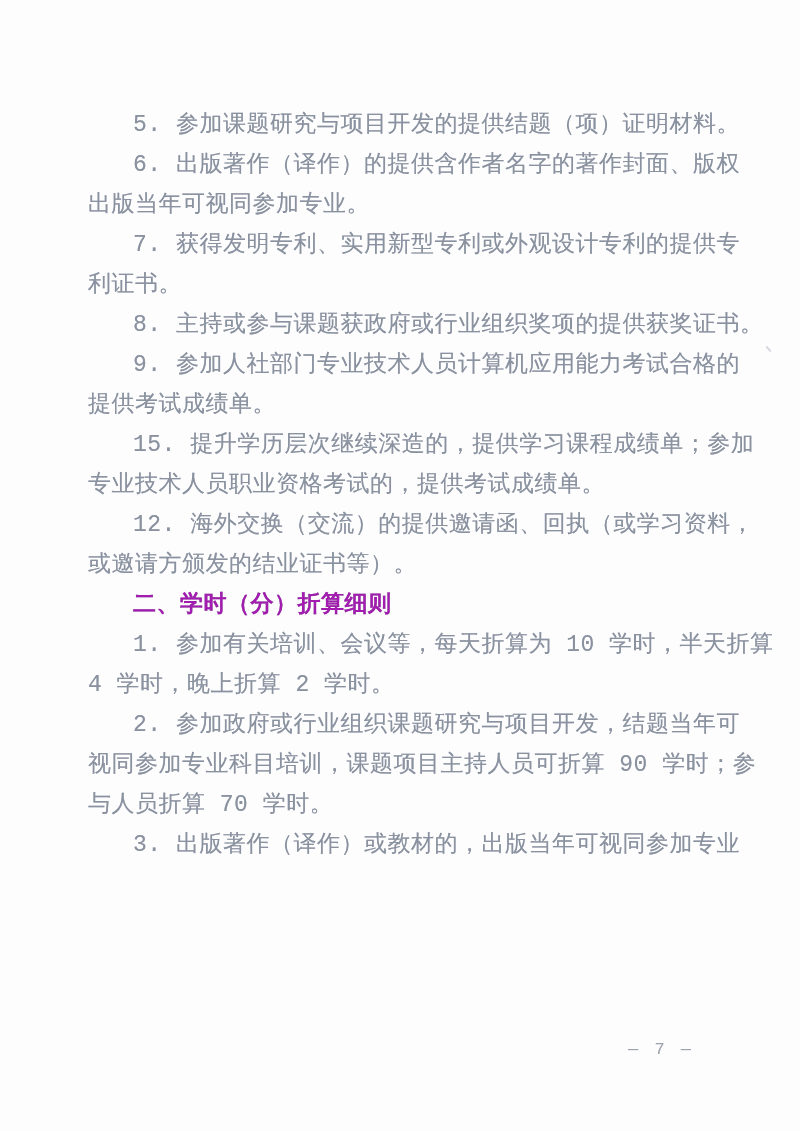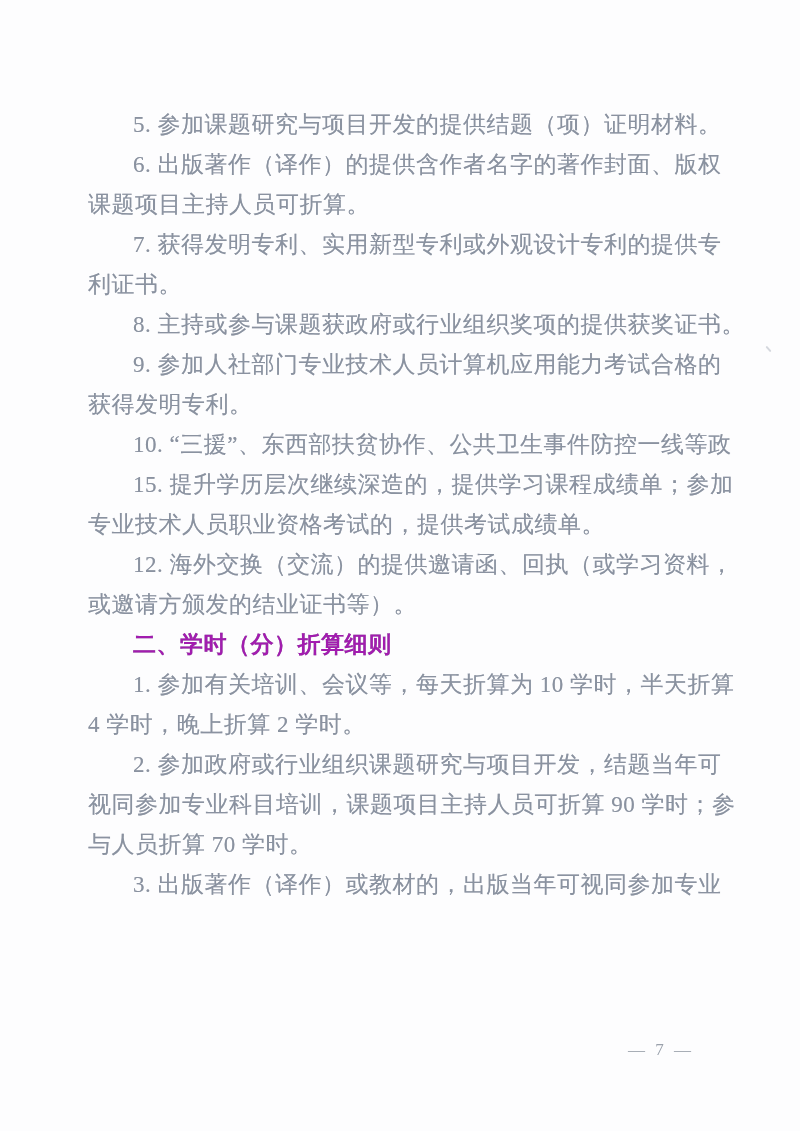--- a/index.html
+++ b/index.html
@@ -6,21 +6,21 @@
     margin: 0;
     padding: 0;
     background: #ffffff;
   }
   .page {
     position: relative;
     width: 800px;
     height: 1131px;
     background: #fdfdfe;
     overflow: hidden;
-    font-family: Liberation Serif, serif;
+    font-family: Liberation Mono, monospace;
   }
   .content {
     position: absolute;
     left: 88px;
     top: 105px;
     width: 640px;
   }
   .line {
     margin: 0;
     font-size: 23px;
@@ -61,27 +61,26 @@
     opacity: 0.8;
   }
 </style>
 </head>
 <body>
 
 <div class="page">
   <div class="content">
     <p class="line indent">5. 参加课题研究与项目开发的提供结题（项）证明材料。</p>
     <p class="line indent">6. 出版著作（译作）的提供含作者名字的著作封面、版权</p>
-    <p class="line">课题项目主持人员可折算。</p>
+    <p class="line">出版当年可视同参加专业。</p>
     <p class="line indent">7. 获得发明专利、实用新型专利或外观设计专利的提供专</p>
     <p class="line">利证书。</p>
     <p class="line indent">8. 主持或参与课题获政府或行业组织奖项的提供获奖证书。</p>
     <p class="line indent">9. 参加人社部门专业技术人员计算机应用能力考试合格的</p>
-    <p class="line">获得发明专利。</p>
-    <p class="line indent">10. “三援”、东西部扶贫协作、公共卫生事件防控一线等政</p>
+    <p class="line">提供考试成绩单。</p>
     <p class="line indent">15. 提升学历层次继续深造的，提供学习课程成绩单；参加</p>
     <p class="line">专业技术人员职业资格考试的，提供考试成绩单。</p>
     <p class="line indent">12. 海外交换（交流）的提供邀请函、回执（或学习资料，</p>
     <p class="line">或邀请方颁发的结业证书等）。</p>
     <p class="line indent heading">二、学时（分）折算细则</p>
     <p class="line indent">1. 参加有关培训、会议等，每天折算为 10 学时，半天折算</p>
     <p class="line">4 学时，晚上折算 2 学时。</p>
     <p class="line indent">2. 参加政府或行业组织课题研究与项目开发，结题当年可</p>
     <p class="line">视同参加专业科目培训，课题项目主持人员可折算 90 学时；参</p>
     <p class="line">与人员折算 70 学时。</p>

